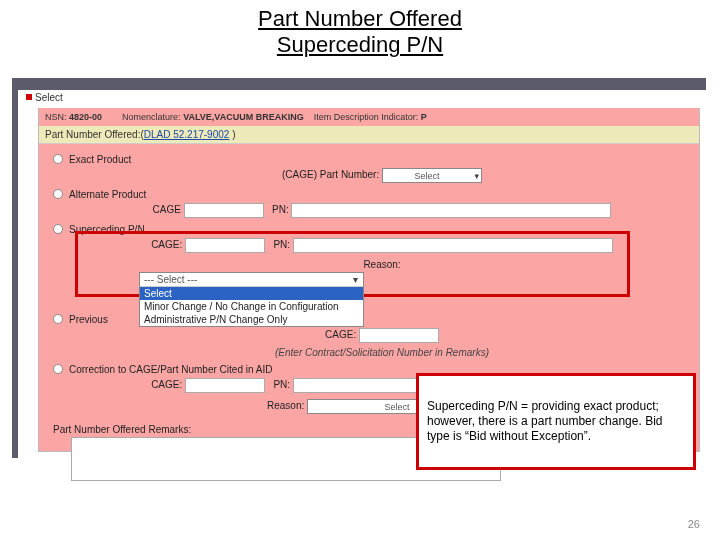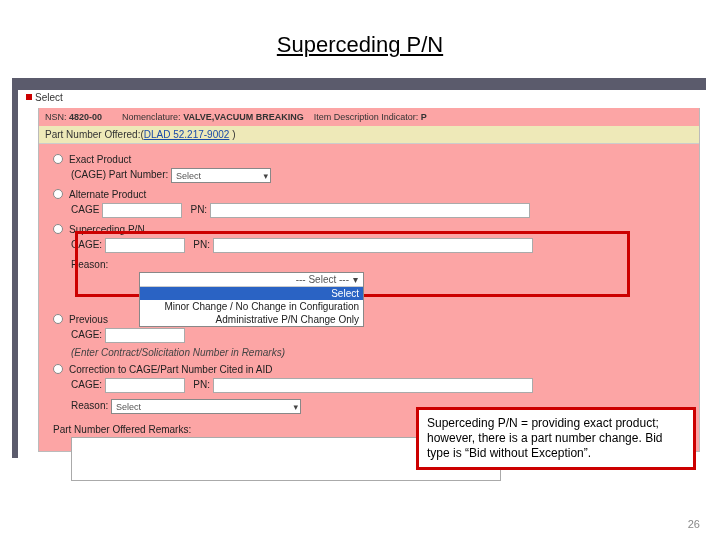--- a/index.html
+++ b/index.html
@@ -13,39 +13,39 @@
   .prod-hdr .b{display:inline-block;width:6px;height:6px;background:#c00;margin-right:3px;vertical-align:1px;}
   .form { position: absolute; left: 20px; top: 18px; right: 6px; bottom: 6px; background: #fca5a5; border: 1px solid #bbb; border-top:none; }
   .row1 { font-size: 9px; padding: 4px 6px; color:#333; }
   .row1 .lbl{color:#333;}
   .row1 b{font-weight:bold;}
   .hdr2 { background:#eee9b8; font-size:10px; font-weight:normal; padding:3px 6px; border-bottom:1px solid #ccc; color:#333;}
   .hdr2 .lk{color:#1a4aa8; text-decoration:underline;}
   .body { padding: 6px 6px 6px 14px; font-size:10px; color:#222; position:relative; }
   .opt { margin: 4px 0 2px 0; }
   .radio { display:inline-block; width:10px;height:10px;border:1px solid #888;border-radius:50%;background:#fff;vertical-align:-1px;margin-right:6px;}
-  .sub { margin: 3px 0 6px 18px; }
+  .sub { margin: 3px 0 6px 18px; text-align: center; }
   .inp { display:inline-block; height:15px; background:#fff; border:1px solid #aaa; vertical-align:middle;}
   .sel { display:inline-block; height:15px; background:#fff; border:1px solid #888; font-size:9px; padding:0 14px 0 4px; line-height:14px; color:#555; position:relative; vertical-align:middle;}
   .sel::after{content:"▾"; position:absolute; right:2px; top:0; font-size:9px; color:#444;}
-  .dd-open { position:absolute; left:100px; top:128px; width:225px; background:#fff; border:1px solid #888; font-size:10px; z-index:2;text-align:right;}
+  .dd-open { position:absolute; left:100px; top:128px; width:225px; background:#fff; border:1px solid #888; font-size:10px; z-index:2;}
   .dd-open .dh{background:#fff; border-bottom:1px solid #ccc; padding:1px 14px 1px 4px; color:#555; position:relative;}
   .dd-open .dh::after{content:"▾"; position:absolute; right:5px; top:1px; color:#444;}
   .dd-open .itm{padding:1px 4px;}
   .dd-open .hl{background:#2a63c4;color:#fff;}
   .redbox1{position:absolute; border:3px solid #c00; left:36px; top:87px; width:555px; height:66px; pointer-events:none;}
-  .note{position:absolute; right:24px; bottom:70px; width:280px; border:3px solid #c00; background:#fff; padding:6px 8px; font-size:12px; line-height:1.25;}
+  .note{position:absolute; right:24px; bottom:70px; width:280px; border:3px solid #c00; background:#fff; padding:23px 8px; font-size:12px; line-height:1.25;}
   .ta{display:block; width:430px; height:44px; background:#fff;border:1px solid #aaa;margin-left:18px;margin-top:2px;}
   .pg{position:absolute; right:20px; bottom:10px; font-size:11px; color:#888;}
 </style>
 </head>
 <body>
 
 <div class="title">
-  <br>
+  <span>Part Number Offered</span><br>
   <span>Superceding P/N</span>
 </div>
 
 <div class="shot-wrap">
   <div class="top-strip"></div>
   <div class="left-strip"></div>
   <div class="panel">
     <div class="prod-hdr">
       <span class="b"></span><span>Select</span>
     </div>

